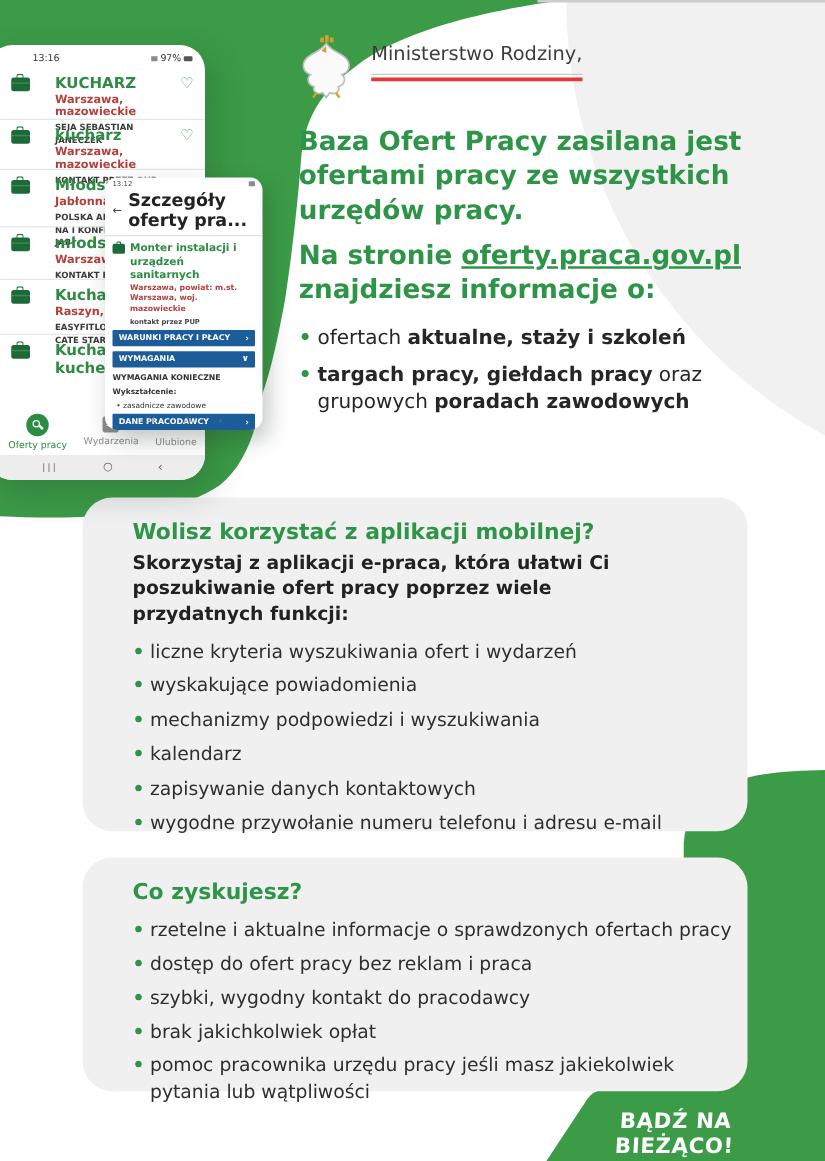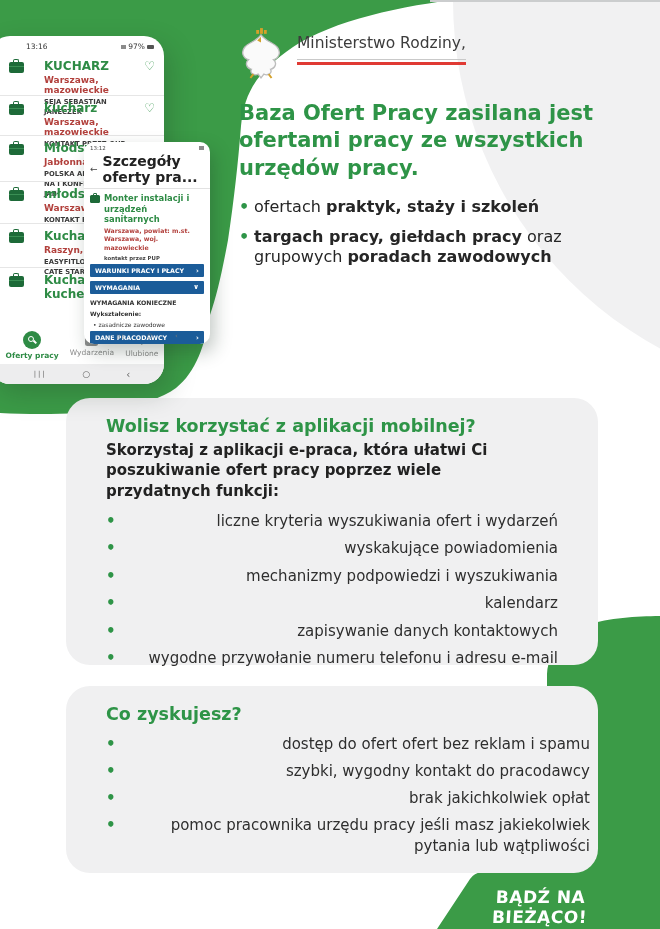--- a/index.html
+++ b/index.html
@@ -30,21 +30,21 @@
   .intro li{position:relative;padding-left:15px;margin-bottom:9px;
     font-size:16px;line-height:1.3;color:#262626;}
   .intro li::before{content:"•";position:absolute;left:0;top:0;color:#2e9447;font-weight:bold;}
   .b{font-weight:bold;}
 
   
   .card{position:absolute;left:66px;width:532px;background:#f0f0f1;border-radius:24px;
     box-sizing:border-box;padding:18px 40px;z-index:3;}
   .card h3{margin:0 0 4px 0;font-size:17.5px;font-weight:800;color:#2e9447;}
   .card .desc{font-size:15px;font-weight:bold;color:#222;line-height:1.35;width:440px;}
-  .card ul{margin:10px 0 0 0;padding:0;list-style:none;text-align:right;}
+  .card ul{margin:10px 0 0 0;padding:0;list-style:none;}
   .card li{position:relative;padding-left:14px;font-size:15px;color:#2e2e2e;line-height:1.4;}
   .card li::before{content:"•";position:absolute;left:0;top:0;color:#2e9447;font-weight:bold;}
   .card-app{top:398px;height:267px;}
   .card-app li{margin-bottom:6.5px;}
   .card-benefits{top:686px;height:187px;}
   .card-benefits li{margin-bottom:6px;width:470px;}
 
   
   .banner-text{position:absolute;left:450px;top:887px;width:180px;text-align:center;z-index:3;
     color:#fff;font-size:17px;font-weight:bold;letter-spacing:.5px;transform:skewX(-3deg);}
@@ -76,21 +76,21 @@
   .rtitle{font-size:12px;font-weight:bold;color:#2e8b45;line-height:1.2;}
   .rloc{font-size:9px;font-weight:bold;color:#b2403c;margin-top:1.5px;}
   .remp{font-size:6.8px;font-weight:bold;color:#3a3a3a;margin-top:2px;line-height:1.5;width:82px;}
   .heart{position:absolute;right:9px;top:6px;font-size:12px;color:#4aa05e;cursor:pointer;line-height:1;}
   .r1{height:41px;}.r2{height:40px;}.r3{height:46px;}.r4{height:42px;}.r5{height:44px;}.r6{height:37px;}
   .r6 .rtitle{width:84px;}
   .p1-tabs{position:absolute;left:10px;right:0;bottom:20px;height:33px;display:flex;
     justify-content:space-around;align-items:flex-start;padding-top:3px;background:#fff;}
   .tab{display:flex;flex-direction:column;align-items:center;gap:2px;cursor:pointer;}
   .tab .lbl{font-size:7.5px;color:#8b8b8b;}
-  .tab.active .lbl{color:#2e8b45;font-weight:bold;}
+  .tab.active .lbl{color:#2e8b45;font-weight:normal;}
   .tabcircle{width:18px;height:18px;border-radius:50%;background:#2e8b45;position:relative;}
   .mag{position:absolute;left:5px;top:4.5px;width:6px;height:6px;border:1.6px solid #fff;border-radius:50%;box-sizing:border-box;}
   .mag::after{content:"";position:absolute;width:4px;height:1.6px;background:#fff;
     transform:rotate(45deg);right:-3.5px;bottom:-2px;}
   .cal{width:13px;height:13px;background:#8f8f8f;border-radius:2.5px;color:#fff;font-size:6px;
     font-weight:bold;text-align:center;line-height:14px;margin-top:2px;}
   .tabheart{font-size:13px;color:#8f8f8f;line-height:1;margin-top:3px;}
   .p1-nav{position:absolute;left:10px;right:0;bottom:0;height:20px;background:#ededee;
     display:flex;justify-content:center;align-items:center;gap:36px;color:#666;}
   .nav-recents{font-size:7px;letter-spacing:1.8px;cursor:pointer;}
@@ -156,22 +156,23 @@
     </svg>
     <div class="txt">
       <div class="name">Ministerstwo Rodziny,</div>
       <div class="sep"></div>
       <div class="redline"></div>
     </div>
   </div>
 
   <div class="intro">
     <h1>Baza Ofert Pracy zasilana jest ofertami pracy ze wszystkich urzędów pracy.</h1>
+    <h2><span>Na stronie </span><span class="lnk">oferty.praca.gov.pl</span><span class="l2">znajdziesz informacje o:</span></h2>
     <ul>
-      <li><span>ofertach </span><span class="b">praktyk, staży i szkoleń</span></li>
+      <li><span>ofertach </span><span class="b">aktualne, staży i szkoleń</span></li>
       <li><span class="b">targach pracy, giełdach pracy</span><span> oraz grupowych </span><span class="b">poradach zawodowych</span></li>
     </ul>
   </div>
 
   <div class="phone1">
     <div class="p1-status">
       <span>13:16</span>
       <span class="sicons">
         <span class="sbar"></span>
         <span>97%</span>
@@ -306,21 +307,22 @@
       <li>mechanizmy podpowiedzi i wyszukiwania</li>
       <li>kalendarz</li>
       <li>zapisywanie danych kontaktowych</li>
       <li>wygodne przywołanie numeru telefonu i adresu e-mail</li>
     </ul>
   </div>
 
   <div class="card card-benefits">
     <h3>Co zyskujesz?</h3>
     <ul>
-      <li>dostęp do ofert ofert bez reklam i spamu</li>
+      <li>rzetelne i aktualne informacje o sprawdzonych ofertach pracy</li>
+      <li>dostęp do ofert pracy bez reklam i praca</li>
       <li>szybki, wygodny kontakt do pracodawcy</li>
       <li>brak jakichkolwiek opłat</li>
       <li>pomoc pracownika urzędu pracy jeśli masz jakiekolwiek pytania lub wątpliwości</li>
     </ul>
   </div>
 
   <div class="banner-text">BĄDŹ NA BIEŻĄCO!</div>
 
 </div>
 

